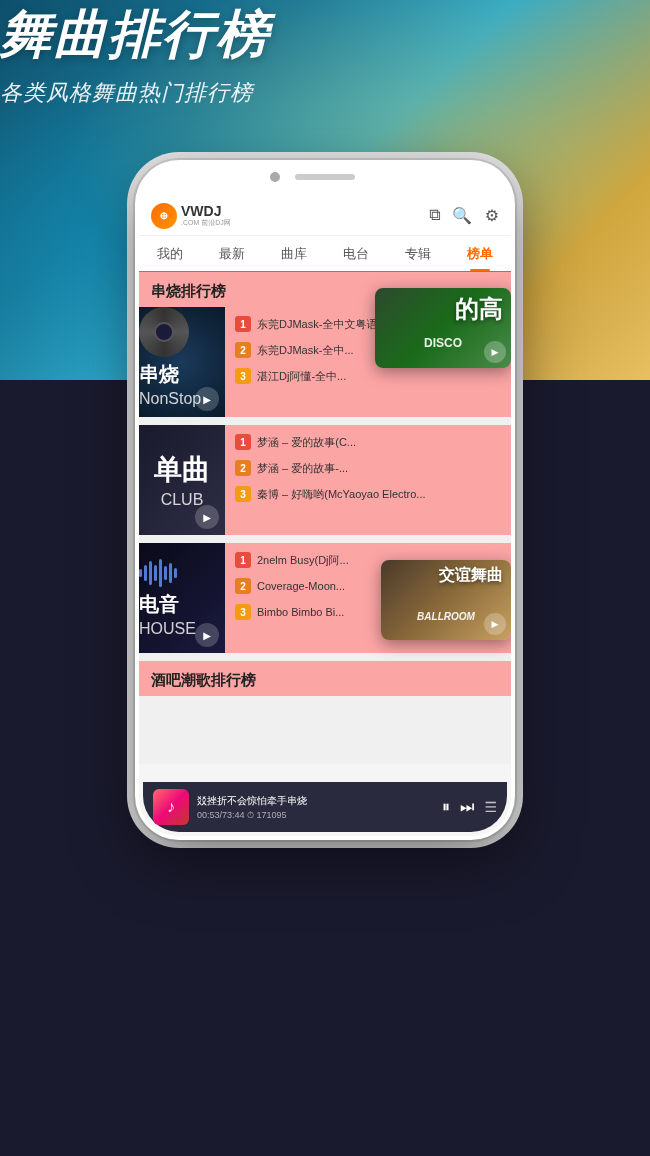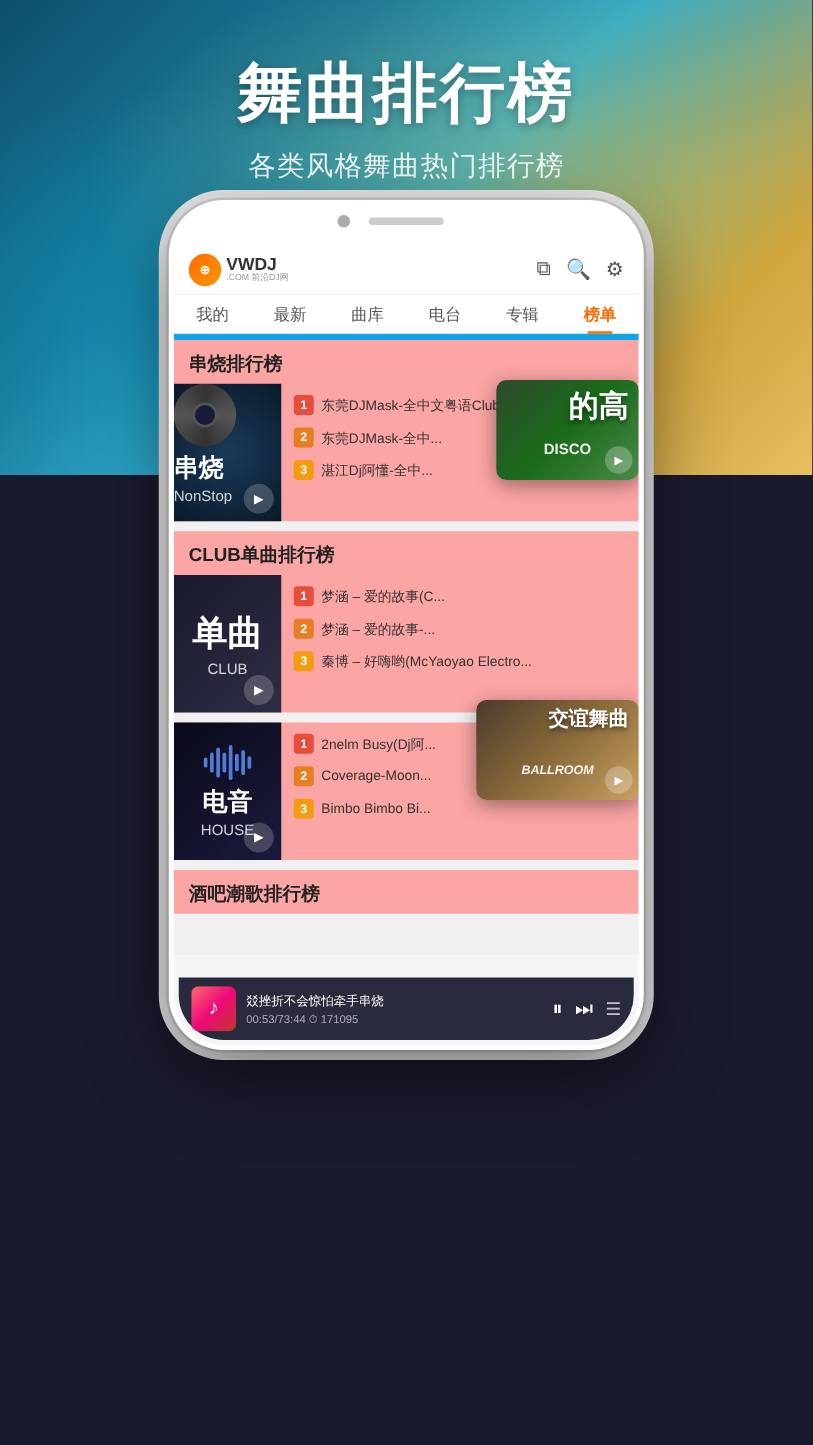--- a/index.html
+++ b/index.html
@@ -25,22 +25,21 @@
       position: absolute;
       top: 0; left: 0; right: 0; bottom: 0;
       background: radial-gradient(ellipse at 70% 40%, rgba(255,200,50,0.3) 0%, transparent 60%),
                   radial-gradient(ellipse at 30% 60%, rgba(0,150,200,0.4) 0%, transparent 50%);
     }
 
     
     .title-section {
       position: relative;
       z-index: 2;
-      text-align: center;
-      padding-top: 40px;
+      font-style: italic;
     }
     .main-title {
       font-size: 52px;
       font-weight: 700;
       color: white;
       text-shadow: 0 2px 8px rgba(0,0,0,0.3);
       letter-spacing: 2px;
     }
     .sub-title {
       font-size: 22px;
@@ -148,21 +147,21 @@
       font-size: 16px;
       cursor: pointer;
     }
 
     
     .nav-tabs {
       background: white;
       height: 36px;
       display: flex;
       align-items: center;
-      border-bottom: 5px solid #0ea5e9;
+      border-bottom: 1px solid #0ea5e9;
     }
     .nav-tab {
       flex: 1;
       text-align: center;
       font-size: 13px;
       color: #555;
       height: 100%;
       display: flex;
       align-items: center;
       justify-content: center;
@@ -216,31 +215,30 @@
       display: flex;
       flex-direction: column;
       align-items: center;
       justify-content: center;
       color: white;
     }
     .album-art-house {
       background: linear-gradient(135deg, #0a0a1a 0%, #1a1a3e 100%);
       display: flex;
       flex-direction: column;
-      align-items: center;
       justify-content: center;
       color: white;
     }
     .album-title-cn {
       font-size: 20px;
       font-weight: bold;
       color: white;
     }
     .album-title-en {
-      font-size: 12px;
+      font-size: 16px;
       color: rgba(255,255,255,0.8);
       margin-top: 2px;
     }
     .play-btn-overlay {
       position: absolute;
       bottom: 6px;
       right: 6px;
       width: 24px;
       height: 24px;
       background: rgba(255,255,255,0.2);
@@ -418,22 +416,22 @@
     }
     .floating-overlay {
       position: absolute;
       right: 0;
       border-radius: 8px;
       overflow: hidden;
       box-shadow: 0 4px 16px rgba(0,0,0,0.4);
       z-index: 20;
     }
     .floating-overlay-1 {
-      top: 32px;
-      width: 114px;
+      top: 16px;
+      width: 136px;
       height: 80px;
     }
     .floating-overlay-2 {
       top: 135px;
       width: 130px;
       height: 80px;
     }
   </style>
 </head>
 <body>
@@ -524,21 +522,20 @@
         <div class="floating-overlay floating-overlay-1 overlay-card-disco" style="background:linear-gradient(135deg, #2d4a2d, #1a6b1a, #4a8a4a);">
           <div style="position:relative;width:100%;height:100%;display:flex;flex-direction:column;align-items:center;justify-content:center;">
             <div style="position:absolute;top:5px;right:8px;font-size:24px;font-weight:bold;color:white;text-shadow:0 2px 4px rgba(0,0,0,0.5);">的高</div>
             <div style="position:absolute;bottom:18px;left:50%;transform:translateX(-50%);font-size:12px;font-weight:bold;color:rgba(255,255,255,0.9);white-space:nowrap;">DISCO</div>
             <div style="position:absolute;bottom:5px;right:5px;width:22px;height:22px;background:rgba(255,255,255,0.25);border-radius:50%;display:flex;align-items:center;justify-content:center;color:white;font-size:9px;">▶</div>
           </div>
         </div>
       </div>
 
       <div class="section-container section-with-overlay">
-        <div class="chart-header">CLUB单曲排行榜</div>
         <div class="chart-row">
           <div class="album-art album-art-club">
             <div class="album-title-cn" style="font-size:28px;">单曲</div>
             <div class="album-title-en">CLUB</div>
             <div class="play-btn-overlay">▶</div>
           </div>
           <div class="track-list">
             <div class="track-item">
               <div class="track-num track-num-1">1</div>
               <span class="track-title">梦涵 – 爱的故事(C...</span>

